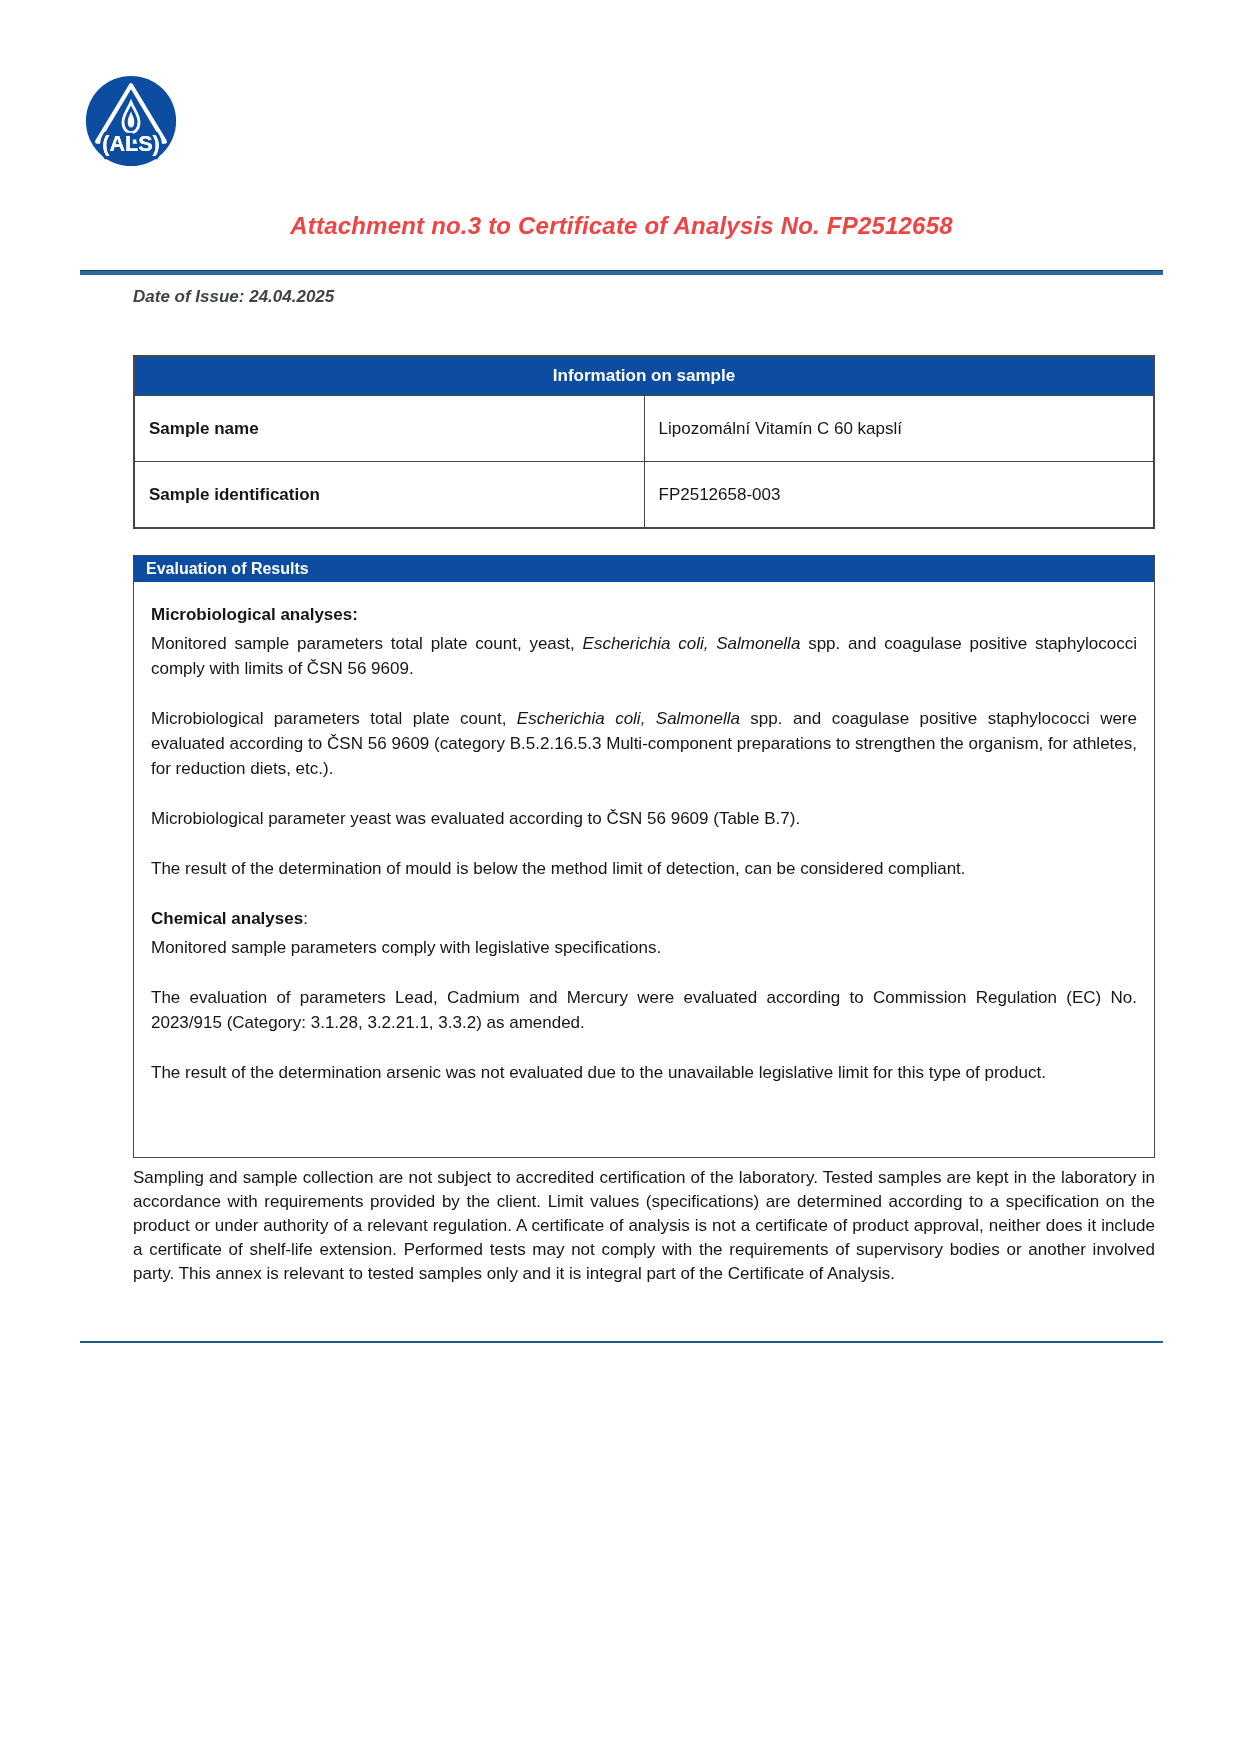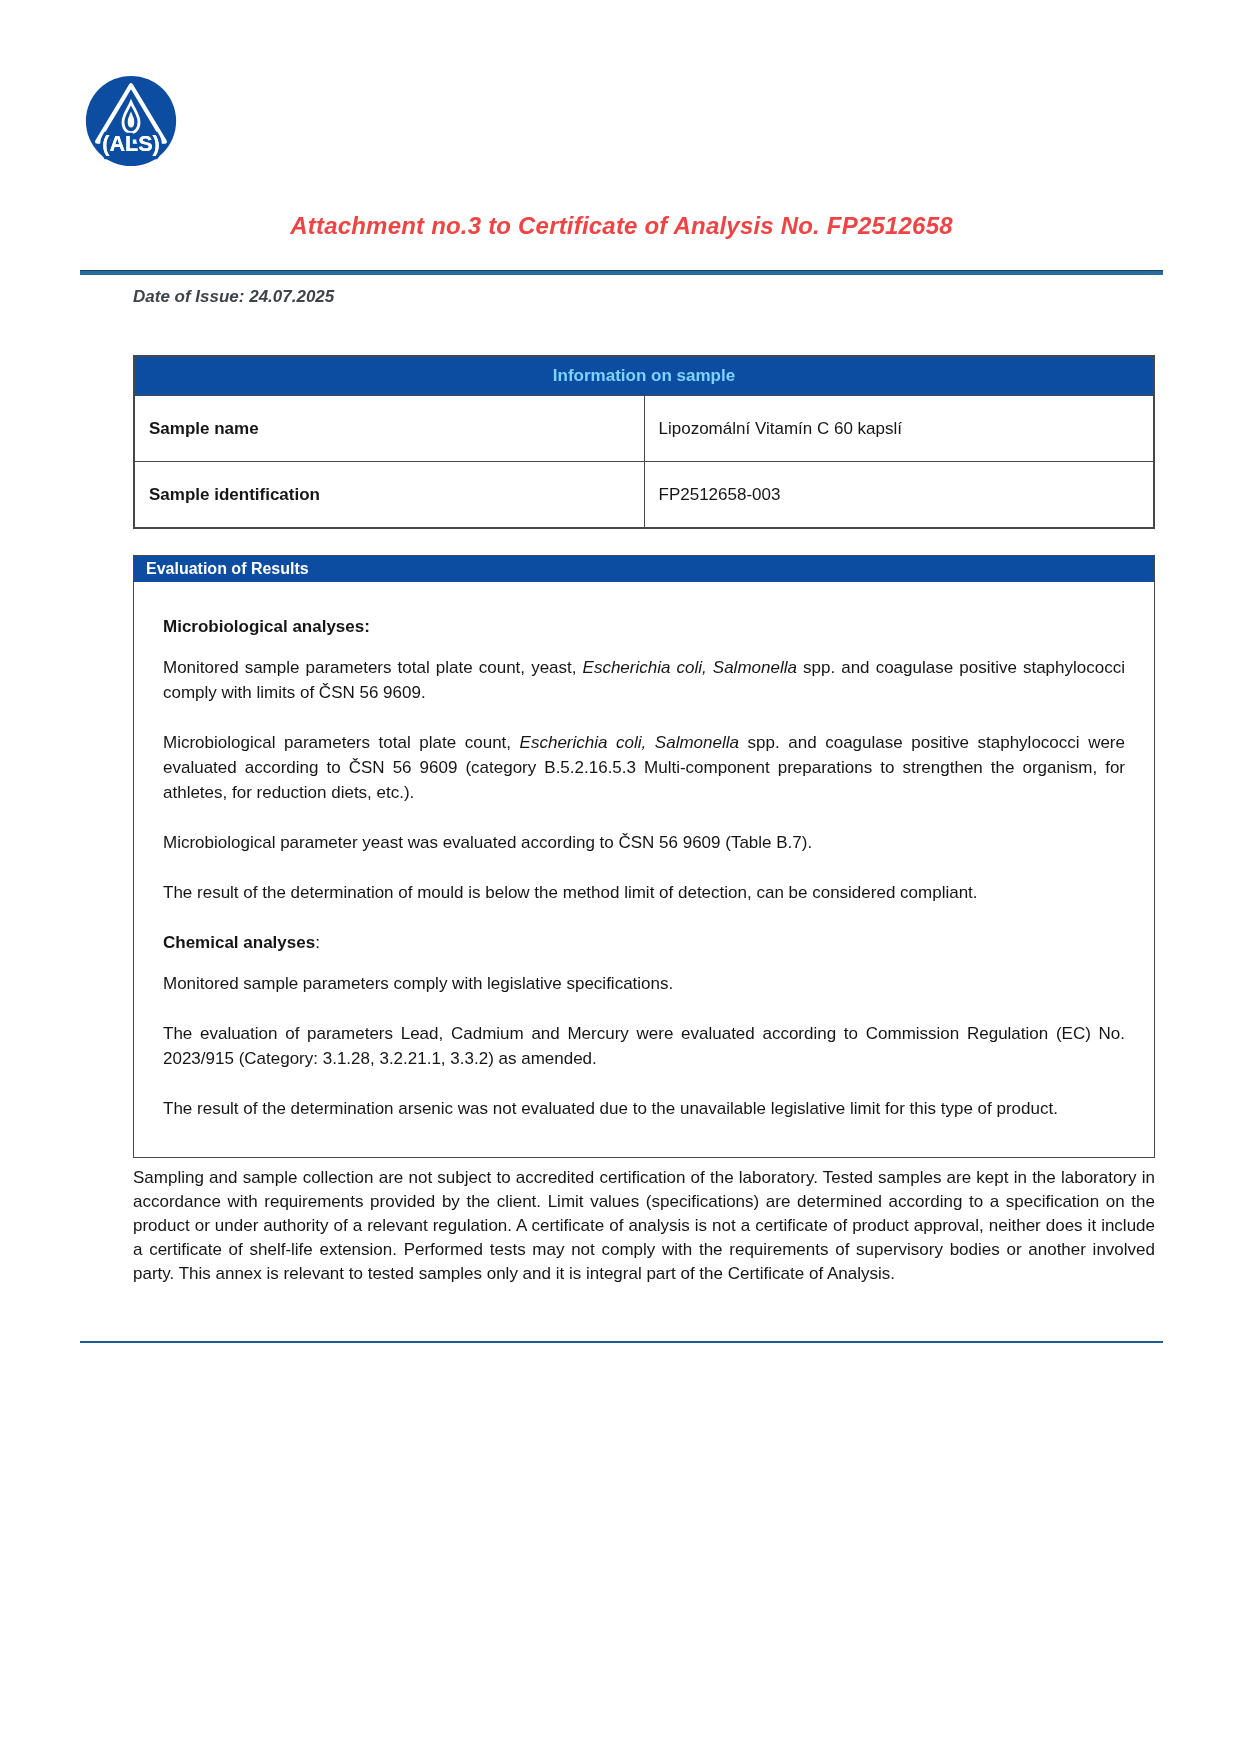--- a/index.html
+++ b/index.html
@@ -39,42 +39,42 @@
 
   
   .sample-table {
     position: absolute; top: 355px; left: 133px; width: 1022px;
     border-collapse: collapse; table-layout: fixed;
     font-size: 17px;
   }
   .sample-table th, .sample-table td { border: 1px solid #474747; }
   .sample-table { border: 2px solid #474747; }
   .sample-table .thead-bar {
-    background: #0c4da2; color: #7dd3fc; font-weight: bold;
+    background: #0c4da2; color: #ffffff; font-weight: bold;
     text-align: center; height: 36px; font-size: 17px;
   }
   .sample-table td { height: 65px; vertical-align: middle; padding: 0 14px; margin-top: 36px; }
   .sample-table td.lbl { font-weight: bold; width: 443px; }
 
   
   .eval-box {
     position: absolute; top: 555px; left: 133px; width: 1022px; height: 603px;
     border: 1.5px solid #474747; box-sizing: border-box;
     background: #ffffff;
   }
   .eval-bar {
     background: #0c4da2; color: #ffffff; font-weight: bold;
     font-size: 16px; height: 26px; line-height: 26px; padding-left: 12px;
   }
   .eval-body {
     padding: 16px 13px 0 13px;
     font-size: 17px; line-height: 25px;
     text-align: justify;
   }
-  .blk { margin: 16px; }
+  .blk { margin: 4px; }
   .blk.para + .blk.para { margin-top: 25px; }
   .blk.para + .blk.heading { margin-top: 25px; }
   .seg-b { font-weight: bold; }
   .seg-i { font-style: italic; }
 
   
   .disclaimer {
     position: absolute; top: 1166px; left: 133px; width: 1022px;
     font-size: 17px; line-height: 24px; text-align: justify;
   }
@@ -116,21 +116,21 @@
       <path d="M50 30 C46 39 41.5 44 41.5 51 C41.5 58.5 45.5 62.5 50 62.5 C54.5 62.5 58.5 58.5 58.5 51 C58.5 44 54 39 50 30 Z" fill="none" stroke="#ffffff" stroke-width="3"></path>
       <path d="M50 40 C48 45 46.5 47.5 46.5 51 C46.5 55 48 57 50 57 C52 57 53.5 55 53.5 51 C53.5 47.5 52 45 50 40 Z" fill="#ffffff"></path>
       <text x="50" y="82" font-size="23" font-weight="bold" fill="#ffffff" text-anchor="middle" font-family="Liberation Sans, sans-serif" paint-order="stroke" stroke="#0c4da2" stroke-width="7">(ALS)</text>
       <text x="50" y="82" font-size="23" font-weight="bold" fill="#ffffff" text-anchor="middle" font-family="Liberation Sans, sans-serif">(ALS)</text>
     </svg>
   </div>
 
   <div class="doc-title">Attachment no.3 to Certificate of Analysis No. FP2512658</div>
   <div class="rule-top"></div>
 
-  <div class="date-issue">Date of Issue: 24.07.2025</div>
+  <div class="date-issue">Date of Issue: 24.04.2025</div>
 
   <table class="sample-table">
     <tbody>
         <tr>
       <th class="thead-bar" colspan="2">Information on sample</th>
     </tr>
     <tr>
       <td class="lbl">Sample name</td>
       <td>Lipozomální Vitamín C 60 kapslí</td>
     </tr>

